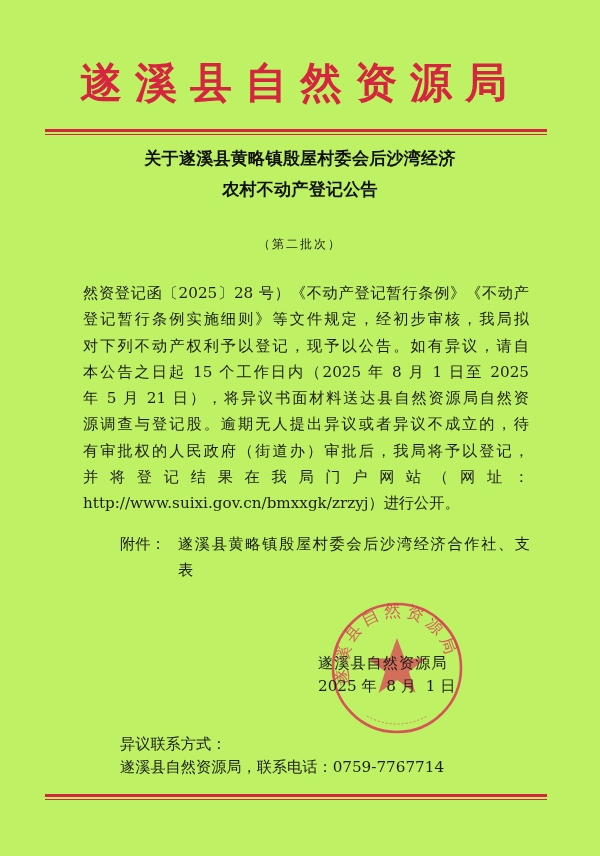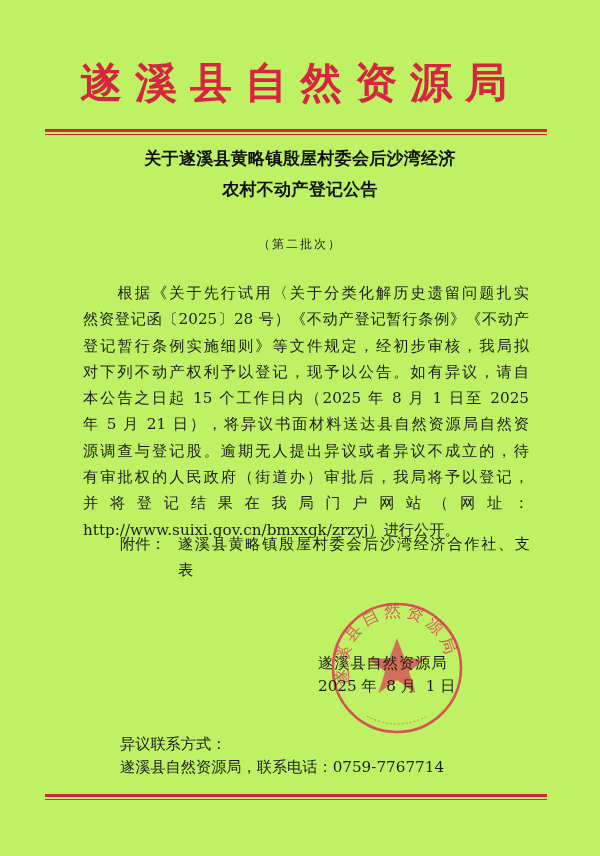--- a/index.html
+++ b/index.html
@@ -147,21 +147,20 @@
   <div class="redline thin" style="top:134px;"></div>
 
   <div class="title">
     <div>关于遂溪县黄略镇殷屋村委会后沙湾经济</div>
     <div>农村不动产登记公告</div>
   </div>
 
   <div class="batch">（第二批次）</div>
 
   <div class="body-text">
-    <span class="line">　　根据《关于先行试用〈关于分类化解历史遗留问题扎实</span>
     <span class="line">然资登记函〔2025〕28 号）《不动产登记暂行条例》《不动产</span>
     <span class="line">登记暂行条例实施细则》等文件规定，经初步审核，我局拟</span>
     <span class="line">对下列不动产权利予以登记，现予以公告。如有异议，请自</span>
     <span class="line">本公告之日起 15 个工作日内（2025 年 8 月 1 日至 2025</span>
     <span class="line">年 5 月 21 日），将异议书面材料送达县自然资源局自然资</span>
     <span class="line">源调查与登记股。逾期无人提出异议或者异议不成立的，待</span>
     <span class="line">有审批权的人民政府（街道办）审批后，我局将予以登记，</span>
     <span class="line">并 将 登 记 结 果 在 我 局 门 户 网 站 （ 网 址 ：</span>
     <span class="line last">http://www.suixi.gov.cn/bmxxgk/zrzyj）进行公开。</span>
   </div>

